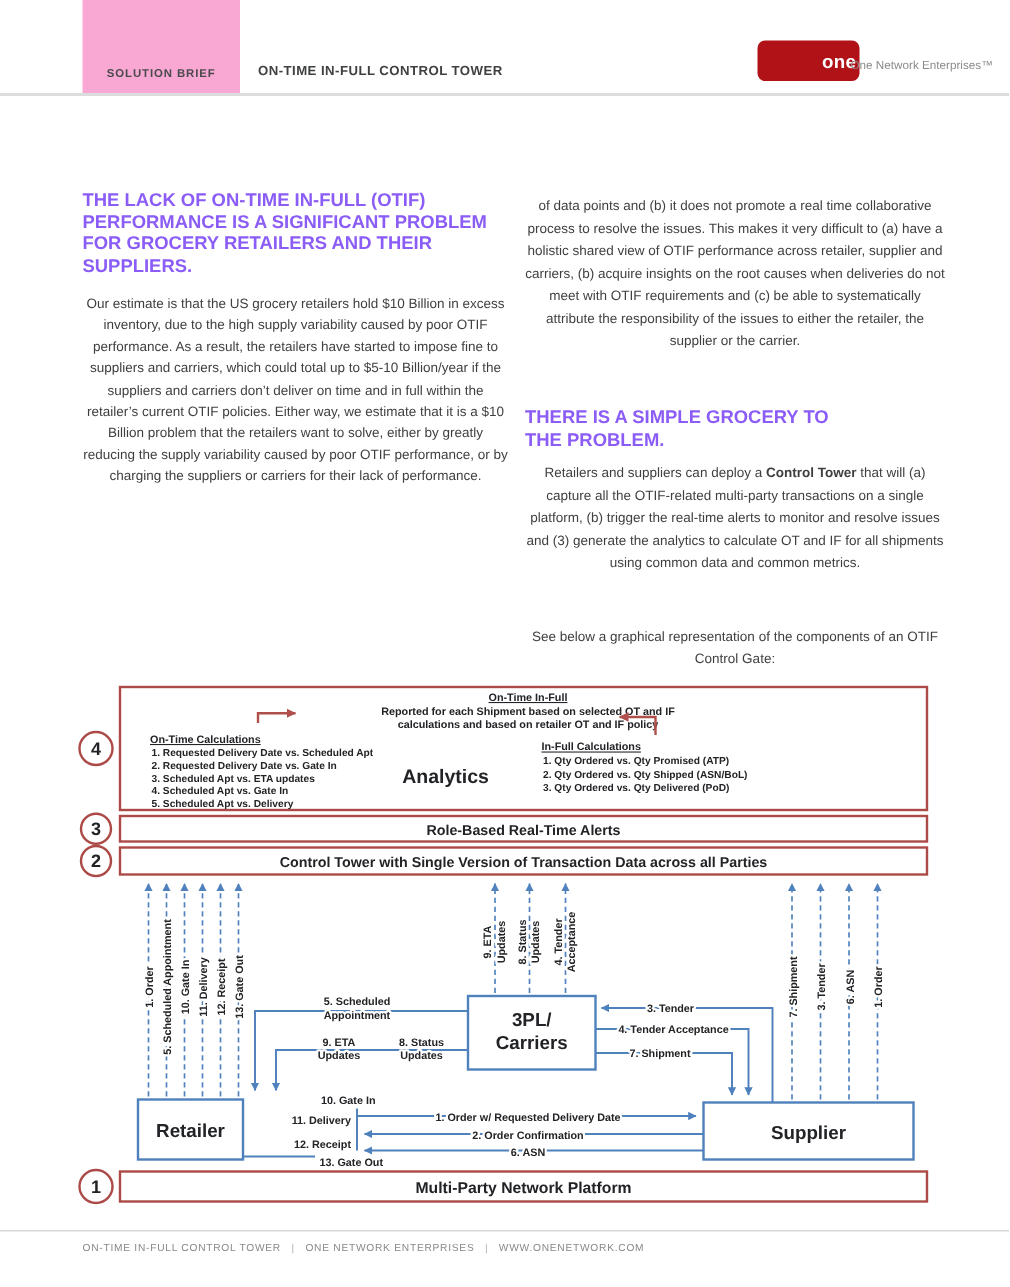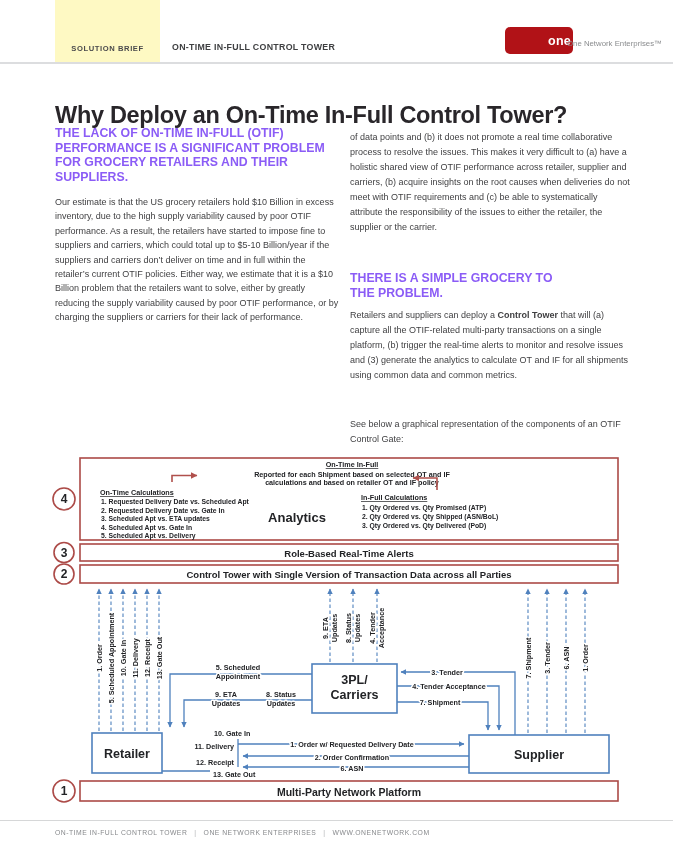--- a/index.html
+++ b/index.html
@@ -1,32 +1,32 @@
 <!DOCTYPE html>
 <html><head>
 <meta charset="utf-8">
 <style>
   html,body{margin:0;padding:0;background:#fff;}
   .page{position:relative;width:673px;height:858px;background:#fff;overflow:hidden;
         font-family:"Liberation Sans",sans-serif;color:#3f3f41;}
   
-  .kicker-band{position:absolute;left:55px;top:0;width:105px;height:62px;background:#fef9c3;
+  .kicker-band{position:absolute;left:55px;top:0;width:105px;height:62px;background:#f9a8d4;
                display:flex;align-items:flex-end;justify-content:center;padding-bottom:9px;box-sizing:border-box;}
   .kicker-band span{font-size:7.6px;font-weight:bold;letter-spacing:.6px;color:#4a4a4c;}
   .doc-title{position:absolute;left:172px;top:42px;font-size:8.8px;font-weight:bold;letter-spacing:.3px;color:#3f4042;}
   .logo{position:absolute;left:505px;top:27px;width:27px;height:27px;background:#b11217;border-radius:5px;
         display:flex;align-items:center;justify-content:center;padding-left:41px;}
   .logo span{color:#fff;font-weight:bold;font-size:12.5px;letter-spacing:.2px;}
   .brand-name{position:absolute;left:567px;top:39px;font-size:7.8px;color:#8a8c8e;}
   .header-rule{position:absolute;left:0;top:62px;width:673px;height:2px;background:#dcdddf;}
   
   .title{position:absolute;left:55px;top:86px;width:580px;font-size:23.5px;font-weight:bold;
          color:#29262a;letter-spacing:-.3px;}
   .teal{color:#8b5cf6;font-size:12.3px;font-weight:bold;line-height:14.6px;margin:0;}
-  .body-p{font-size:9px;line-height:14.4px;margin:0;}
+  .body-p{font-size:9px;line-height:14.4px;margin:0;text-align:center;}
   .lh15{line-height:15px;}
   .blk{position:absolute;}
   
   .footer-rule{position:absolute;left:0;top:820px;width:673px;height:1px;background:#d6d7d8;}
   .footer-row{position:absolute;left:55px;top:829px;font-size:6.8px;letter-spacing:.5px;color:#87898c;}
   .footer-row .pipe{margin:0 7px;color:#b0b2b4;}
   
   .diagram{position:absolute;left:0;top:452px;}
   .diagram text{font-family:"Liberation Sans",sans-serif;fill:#222326;font-weight:bold;}
   .halo{paint-order:stroke;stroke:#fff;stroke-width:3px;stroke-linejoin:round;}
@@ -44,21 +44,20 @@
   <div class="kicker-band">
     <span>SOLUTION BRIEF</span>
   </div>
   <div class="doc-title">ON-TIME IN-FULL CONTROL TOWER</div>
   <div class="logo">
     <span>one</span>
   </div>
   <div class="brand-name">One Network Enterprises™</div>
   <div class="header-rule"></div>
 
-  <h1 class="title">Why Deploy an On-Time In-Full Control Tower?</h1>
 
   <h2 class="teal blk" style="left:55px;top:126px;width:288px;">THE LACK OF ON-TIME IN-FULL (OTIF) PERFORMANCE IS A SIGNIFICANT PROBLEM FOR GROCERY RETAILERS AND THEIR SUPPLIERS.</h2>
   <p class="body-p blk" style="left:55px;top:195px;width:284px;">Our estimate is that the US grocery retailers hold $10 Billion in excess inventory, due to the high supply variability caused by poor OTIF performance. As a result, the retailers have started to impose fine to suppliers and carriers, which could total up to $5-10 Billion/year if the suppliers and carriers don’t deliver on time and in full within the retailer’s current OTIF policies. Either way, we estimate that it is a $10 Billion problem that the retailers want to solve, either by greatly reducing the supply variability caused by poor OTIF performance, or by charging the suppliers or carriers for their lack of performance.</p>
 
   <p class="body-p lh15 blk" style="left:350px;top:130px;width:280px;">of data points and (b) it does not promote a real time collaborative process to resolve the issues. This makes it very difficult to (a) have a holistic shared view of OTIF performance across retailer, supplier and carriers, (b) acquire insights on the root causes when deliveries do not meet with OTIF requirements and (c) be able to systematically attribute the responsibility of the issues to either the retailer, the supplier or the carrier.</p>
   <h2 class="teal blk" style="left:350px;top:271px;width:220px;">THERE IS A SIMPLE GROCERY TO THE PROBLEM.</h2>
   <p class="body-p lh15 blk" style="left:350px;top:308px;width:280px;"><span>Retailers and suppliers can deploy a </span><b>Control Tower</b><span> that will (a) capture all the OTIF-related multi-party transactions on a single platform, (b) trigger the real-time alerts to monitor and resolve issues and (3) generate the analytics to calculate OT and IF for all shipments using common data and common metrics.</span></p>
   <p class="body-p lh15 blk" style="left:350px;top:417px;width:280px;">See below a graphical representation of the components of an OTIF Control Gate:</p>
 
   <svg class="diagram" width="673" height="360" viewBox="0 0 673 360">

